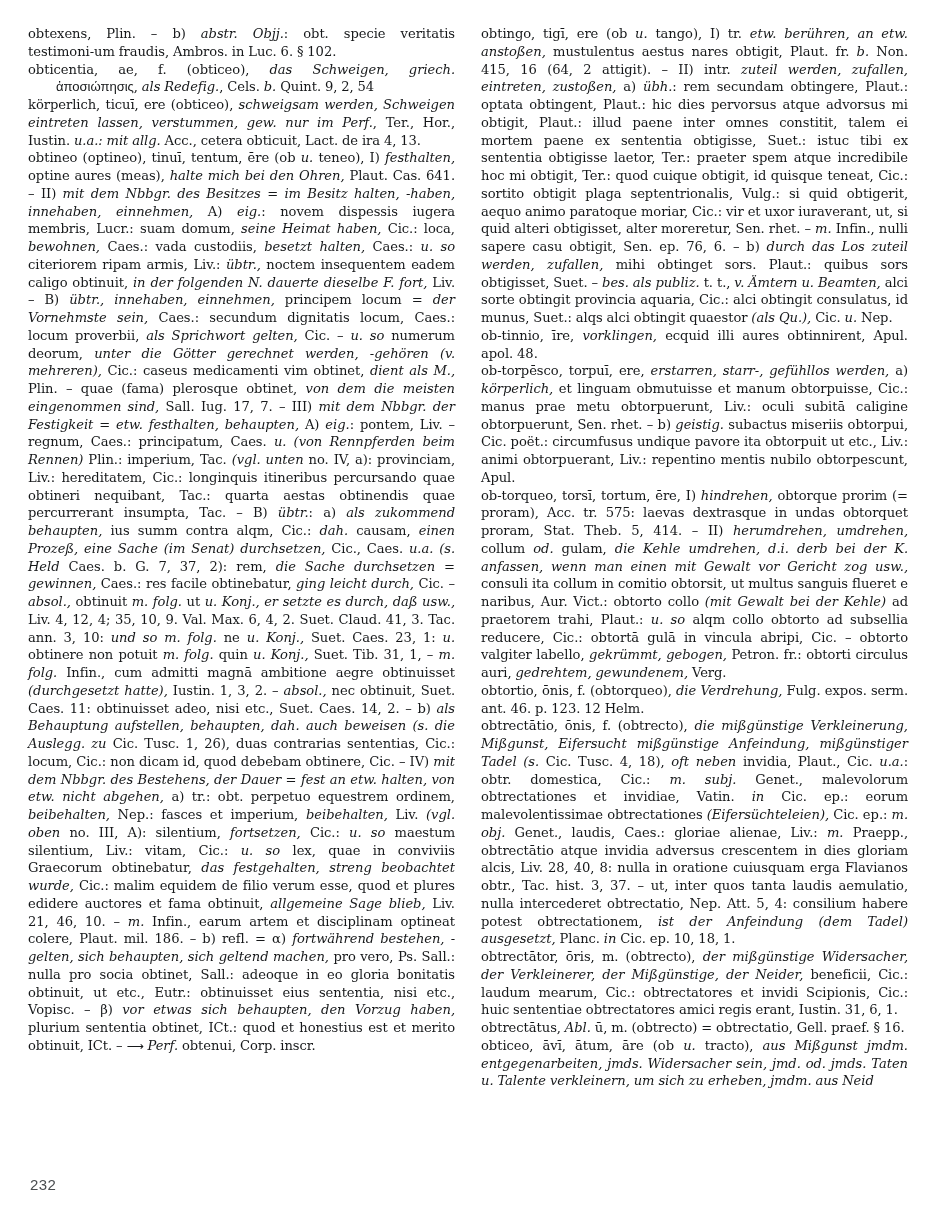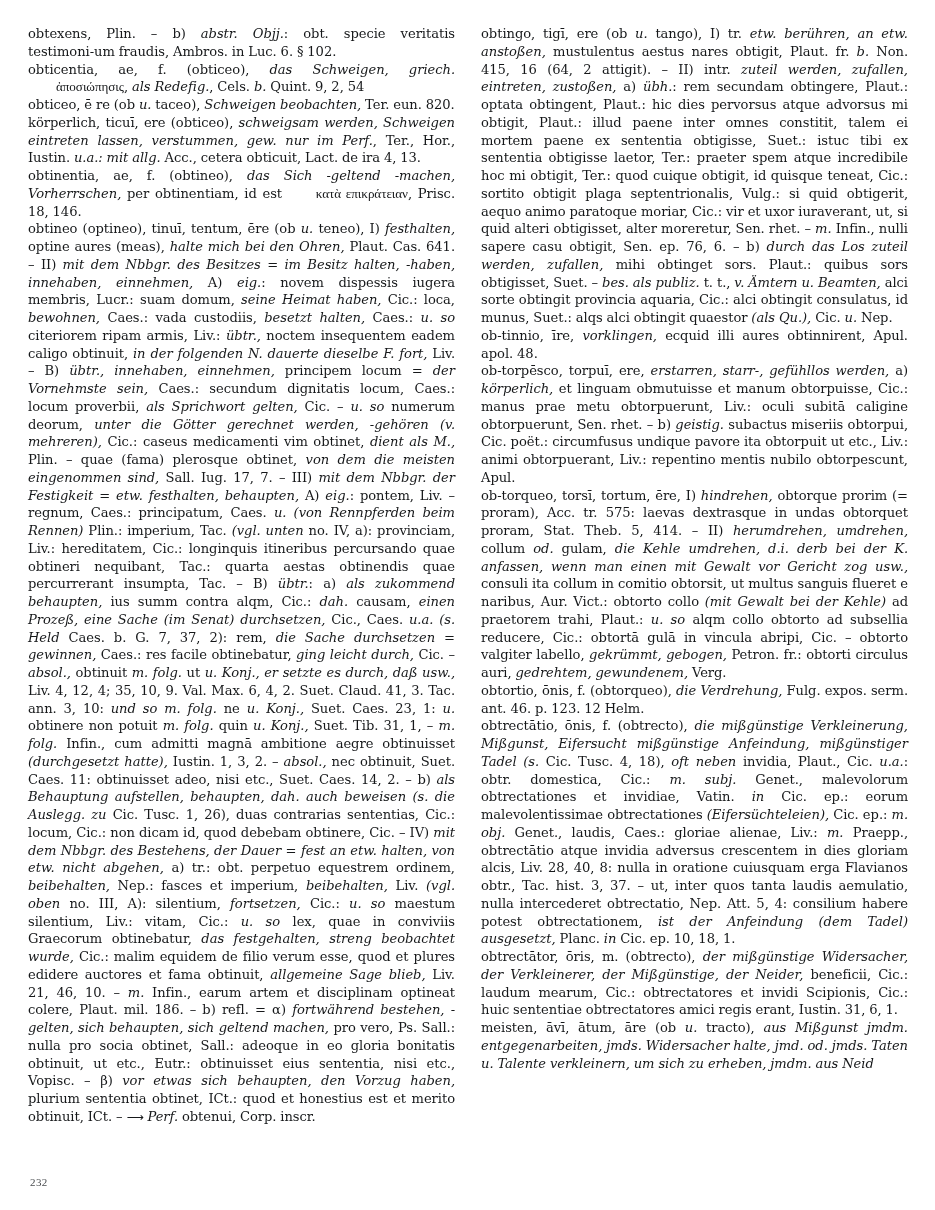--- a/index.html
+++ b/index.html
@@ -42,56 +42,55 @@
     margin: 0;
     hyphens: manual;
     word-spacing: -0.2px;
     letter-spacing: -0.05px;
   }
   .entry + .entry { margin-top: 0; }
   
   b, .b { font-weight: normal; }
   i, .i { font-style: italic; }
   .bi { font-weight: normal; font-style: italic; }
-  .greek { font-family: Liberation Serif, serif; font-style: normal; margin-left: 28px; }
+  .greek { font-family: Liberation Sans, sans-serif; font-style: normal; margin-left: 28px; }
   .folio {
     position: absolute;
     left: 30px;
     top: 1176px;
-    font-size: 11px;
+    font-size: 15px;
     color: #4a4d50;
-    font-family: Liberation Serif, serif;
+    font-family: Liberation Sans, sans-serif;
     letter-spacing: 0.4px;
   }
   .arrow { font-family: "DejaVu Sans", sans-serif; font-size: 12px; }
 </style>
 </head>
 <body>
 
 <div id="page">
 
   <div class="columns">
 
     <div class="col">
       <p class="entry">obtexens, Plin. – b) <i>abstr. Objj.</i>: obt. specie veritatis testimoni‑um fraudis, Ambros. in Luc. 6. § 102.</p>
       <p class="entry"><b>obticentia</b>, ae, f. (obticeo), <i>das</i> <span class="bi">Schweigen,</span> <i>griech.</i> <span class="greek">ἀποσιώπησις</span>, <i>als Redefig.</i>, Cels. <i>b.</i> Quint. 9, 2, 54</p>
-      <p class="entry"><b>obticeo</b>, ē re (ob <i>u.</i> taceo), <span class="bi">Schweigen beobachten,</span> Ter. eun. 820.</p>
       <p class="entry"><b>körperlich</b>, ticuī, ere (obticeo), <span class="bi">schweigsam werden, Schweigen eintreten lassen, verstummen,</span> <i>gew. nur im Perf.</i>, Ter., Hor., Iustin. <i>u.a.: mit allg.</i> Acc., cetera obticuit, Lact. de ira 4, 13.</p>
-      <p class="entry"><b>obtinentia</b>, ae, f. (obtineo), <i>das</i> <span class="bi">Sich -geltend -machen, Vorherrschen,</span> per obtinentiam, id est <span class="greek">κατὰ επικράτειαν</span>, Prisc. 18, 146.</p>
       <p class="entry"><b>obtineo</b> (optineo), tinuī, tentum, ēre (ob <i>u.</i> teneo), I) <span class="bi">festhalten,</span> optine aures (meas), <i>halte mich bei den Ohren,</i> Plaut. Cas. 641. – II) <i>mit dem Nbbgr. des Besitzes =</i> <span class="bi">im Besitz halten, -haben, innehaben, einnehmen,</span> A) <i>eig.</i>: novem dispessis iugera membris, Lucr.: suam domum, <i>seine Heimat haben,</i> Cic.: loca, <i>bewohnen,</i> Caes.: vada custodiis, <i>besetzt halten,</i> Caes.: <i>u. so</i> citeriorem ripam armis, Liv.: <i>übtr.,</i> noctem insequentem eadem caligo obtinuit, <i>in der folgenden N. dauerte dieselbe F. fort,</i> Liv. – B) <i>übtr.,</i> <span class="bi">innehaben, einnehmen,</span> principem locum = <i>der Vornehmste sein,</i> Caes.: secundum dignitatis locum, Caes.: locum proverbii, <i>als Sprichwort gelten,</i> Cic. – <i>u. so</i> numerum deorum, <i>unter die Götter gerechnet werden, -gehören (v. mehreren),</i> Cic.: caseus medicamenti vim obtinet, <i>dient als M.,</i> Plin. – quae (fama) plerosque obtinet, <i>von dem die meisten eingenommen sind,</i> Sall. Iug. 17, 7. – III) <i>mit dem Nbbgr. der Festigkeit = etw.</i> <span class="bi">festhalten, behaupten,</span> A) <i>eig.</i>: pontem, Liv. – regnum, Caes.: principatum, Caes. <i>u. (von Rennpferden beim Rennen)</i> Plin.: imperium, Tac. <i>(vgl. unten</i> no. IV, a): provinciam, Liv.: hereditatem, Cic.: longinquis itineribus percursando quae obtineri nequibant, Tac.: quarta aestas obtinendis quae percurrerant insumpta, Tac. – B) <i>übtr.</i>: a) <i>als zukommend</i> <span class="bi">behaupten,</span> ius summ contra alqm, Cic.: <i>dah.</i> causam, <i>einen Prozeß, eine Sache (im Senat) durchsetzen,</i> Cic., Caes. <i>u.a. (s. Held</i> Caes. b. G. 7, 37, 2): rem, <i>die Sache durchsetzen = gewinnen,</i> Caes.: res facile obtinebatur, <i>ging leicht durch,</i> Cic. – <i>absol.,</i> obtinuit <i>m. folg.</i> ut <i>u. Konj., er setzte es durch, daß usw.,</i> Liv. 4, 12, 4; 35, 10, 9. Val. Max. 6, 4, 2. Suet. Claud. 41, 3. Tac. ann. 3, 10: <i>und so m. folg.</i> ne <i>u. Konj.,</i> Suet. Caes. 23, 1: <i>u.</i> obtinere non potuit <i>m. folg.</i> quin <i>u. Konj.,</i> Suet. Tib. 31, 1, – <i>m. folg.</i> Infin., cum admitti magnā ambitione aegre obtinuisset <i>(durchgesetzt hatte),</i> Iustin. 1, 3, 2. – <i>absol.,</i> nec obtinuit, Suet. Caes. 11: obtinuisset adeo, nisi etc., Suet. Caes. 14, 2. – b) <span class="bi">als Behauptung aufstellen, behaupten,</span> <i>dah. auch</i> <span class="bi">beweisen</span> <i>(s. die Auslegg. zu</i> Cic. Tusc. 1, 26), duas contrarias sententias, Cic.: locum, Cic.: non dicam id, quod debebam obtinere, Cic. – IV) <i>mit dem Nbbgr. des Bestehens, der Dauer =</i> <span class="bi">fest an</span> <i>etw.</i> <span class="bi">halten, von</span> <i>etw.</i> <span class="bi">nicht abgehen,</span> a) tr.: obt. perpetuo equestrem ordinem, <i>beibehalten,</i> Nep.: fasces et imperium, <i>beibehalten,</i> Liv. <i>(vgl. oben</i> no. III, A): silentium, <i>fortsetzen,</i> Cic.: <i>u. so</i> maestum silentium, Liv.: vitam, Cic.: <i>u. so</i> lex, quae in conviviis Graecorum obtinebatur, <i>das festgehalten, streng beobachtet wurde,</i> Cic.: malim equidem de filio verum esse, quod et plures edidere auctores et fama obtinuit, <i>allgemeine Sage blieb,</i> Liv. 21, 46, 10. – <i>m.</i> Infin., earum artem et disciplinam optineat colere, Plaut. mil. 186. – b) refl. = α) <span class="bi">fortwährend bestehen, -gelten, sich behaupten, sich geltend machen,</span> pro vero, Ps. Sall.: nulla pro socia obtinet, Sall.: adeoque in eo gloria bonitatis obtinuit, ut etc., Eutr.: obtinuisset eius sententia, nisi etc., Vopisc. – β) <i>vor etwas</i> <span class="bi">sich behaupten, den Vorzug haben,</span> plurium sententia obtinet, ICt.: quod et honestius est et merito obtinuit, ICt. – <span class="arrow">⟶</span> <i>Perf.</i> obtenui, Corp. inscr.</p>
     </div>
 
     <div class="col">
       <p class="entry"><b>obtingo</b>, tigī, ere (ob <i>u.</i> tango), I) tr. <i>etw.</i> <span class="bi">berühren,</span> <i>an etw.</i> <span class="bi">anstoßen,</span> mustulentus aestus nares obtigit, Plaut. fr. <i>b.</i> Non. 415, 16 (64, 2 attigit). – II) intr. <span class="bi">zuteil werden, zufallen, eintreten, zustoßen,</span> a) <i>übh.</i>: rem secundam obtingere, Plaut.: optata obtingent, Plaut.: hic dies pervorsus atque advorsus mi obtigit, Plaut.: illud paene inter omnes constitit, talem ei mortem paene ex sententia obtigisse, Suet.: istuc tibi ex sententia obtigisse laetor, Ter.: praeter spem atque incredibile hoc mi obtigit, Ter.: quod cuique obtigit, id quisque teneat, Cic.: sortito obtigit plaga septentrionalis, Vulg.: si quid obtigerit, aequo animo paratoque moriar, Cic.: vir et uxor iuraverant, ut, si quid alteri obtigisset, alter moreretur, Sen. rhet. – <i>m.</i> Infin., nulli sapere casu obtigit, Sen. ep. 76, 6. – b) <i>durch das Los</i> <span class="bi">zuteil werden, zufallen,</span> mihi obtinget sors. Plaut.: quibus sors obtigisset, Suet. – <i>bes. als publiz.</i> t. t., <i>v. Ämtern u. Beamten,</i> alci sorte obtingit provincia aquaria, Cic.: alci obtingit consulatus, id munus, Suet.: alqs alci obtingit quaestor <i>(als Qu.),</i> Cic. <i>u.</i> Nep.</p>
       <p class="entry"><b>ob-tinnio</b>, īre, <span class="bi">vorklingen,</span> ecquid illi aures obtinnirent, Apul. apol. 48.</p>
       <p class="entry"><b>ob-torpēsco</b>, torpuī, ere, <span class="bi">erstarren, starr-, gefühllos werden,</span> a) <i>körperlich,</i> et linguam obmutuisse et manum obtorpuisse, Cic.: manus prae metu obtorpuerunt, Liv.: oculi subitā caligine obtorpuerunt, Sen. rhet. – b) <i>geistig.</i> subactus miseriis obtorpui, Cic. poët.: circumfusus undique pavore ita obtorpuit ut etc., Liv.: animi obtorpuerant, Liv.: repentino mentis nubilo obtorpescunt, Apul.</p>
       <p class="entry"><b>ob-torqueo</b>, torsī, tortum, ēre, I) <span class="bi">hindrehen,</span> obtorque prorim (= proram), Acc. tr. 575: laevas dextrasque in undas obtorquet proram, Stat. Theb. 5, 414. – II) <span class="bi">herumdrehen, umdrehen,</span> collum <i>od.</i> gulam, <i>die Kehle umdrehen, d.i. derb bei der K. anfassen, wenn man einen mit Gewalt vor Gericht zog usw.,</i> consuli ita collum in comitio obtorsit, ut multus sanguis flueret e naribus, Aur. Vict.: obtorto collo <i>(mit Gewalt bei der Kehle)</i> ad praetorem trahi, Plaut.: <i>u. so</i> alqm collo obtorto ad subsellia reducere, Cic.: obtortā gulā in vincula abripi, Cic. – obtorto valgiter labello, <i>gekrümmt, gebogen,</i> Petron. fr.: obtorti circulus auri, <i>gedrehtem, gewundenem,</i> Verg.</p>
       <p class="entry"><b>obtortio</b>, ōnis, f. (obtorqueo), <i>die</i> <span class="bi">Verdrehung,</span> Fulg. expos. serm. ant. 46. p. 123. 12 Helm.</p>
       <p class="entry"><b>obtrectātio</b>, ōnis, f. (obtrecto), <i>die mißgünstige</i> <span class="bi">Verkleinerung, Mißgunst, Eifersucht mißgünstige Anfeindung, mißgünstiger Tadel</span> <i>(s.</i> Cic. Tusc. 4, 18), <i>oft neben</i> invidia, Plaut., Cic. <i>u.a.</i>: obtr. domestica, Cic.: <i>m. subj.</i> Genet., malevolorum obtrectationes et invidiae, Vatin. <i>in</i> Cic. ep.: eorum malevolentissimae obtrectationes <i>(Eifersüchteleien),</i> Cic. ep.: <i>m. obj.</i> Genet., laudis, Caes.: gloriae alienae, Liv.: <i>m.</i> Praepp., obtrectātio atque invidia adversus crescentem in dies gloriam alcis, Liv. 28, 40, 8: nulla in oratione cuiusquam erga Flavianos obtr., Tac. hist. 3, 37. – ut, inter quos tanta laudis aemulatio, nulla intercederet obtrectatio, Nep. Att. 5, 4: consilium habere potest obtrectationem, <i>ist der Anfeindung (dem Tadel) ausgesetzt,</i> Planc. <i>in</i> Cic. ep. 10, 18, 1.</p>
       <p class="entry"><b>obtrectātor</b>, ōris, m. (obtrecto), <i>der mißgünstige</i> <span class="bi">Widersacher,</span> <i>der</i> <span class="bi">Verkleinerer,</span> <i>der</i> <span class="bi">Mißgünstige,</span> <i>der</i> <span class="bi">Neider,</span> beneficii, Cic.: laudum mearum, Cic.: obtrectatores et invidi Scipionis, Cic.: huic sententiae obtrectatores amici regis erant, Iustin. 31, 6, 1.</p>
-      <p class="entry"><b>meisten</b>, āvī, ātum, āre (ob <i>u.</i> tracto), <i>aus Mißgunst jmdm. entgegenarbeiten, jmds.</i> <span class="bi">Widersacher halte,</span> <i>jmd. od. jmds. Taten u. Talente</i> <span class="bi">verkleinern,</span> <i>um sich zu erheben, jmdm. aus Neid</i></p>
+      <p class="entry"><b>obtrectātus</b>, <i>Abl.</i> ū, m. (obtrecto) = obtrectatio, Gell. praef. § 16.</p>
+      <p class="entry"><b>obticeo</b>, āvī, ātum, āre (ob <i>u.</i> tracto), <i>aus Mißgunst jmdm. entgegenarbeiten, jmds.</i> <span class="bi">Widersacher sein,</span> <i>jmd. od. jmds. Taten u. Talente</i> <span class="bi">verkleinern,</span> <i>um sich zu erheben, jmdm. aus Neid</i></p>
     </div>
 
   </div>
 
   <div class="folio">232</div>
 
 </div>
 
 </body></html>

